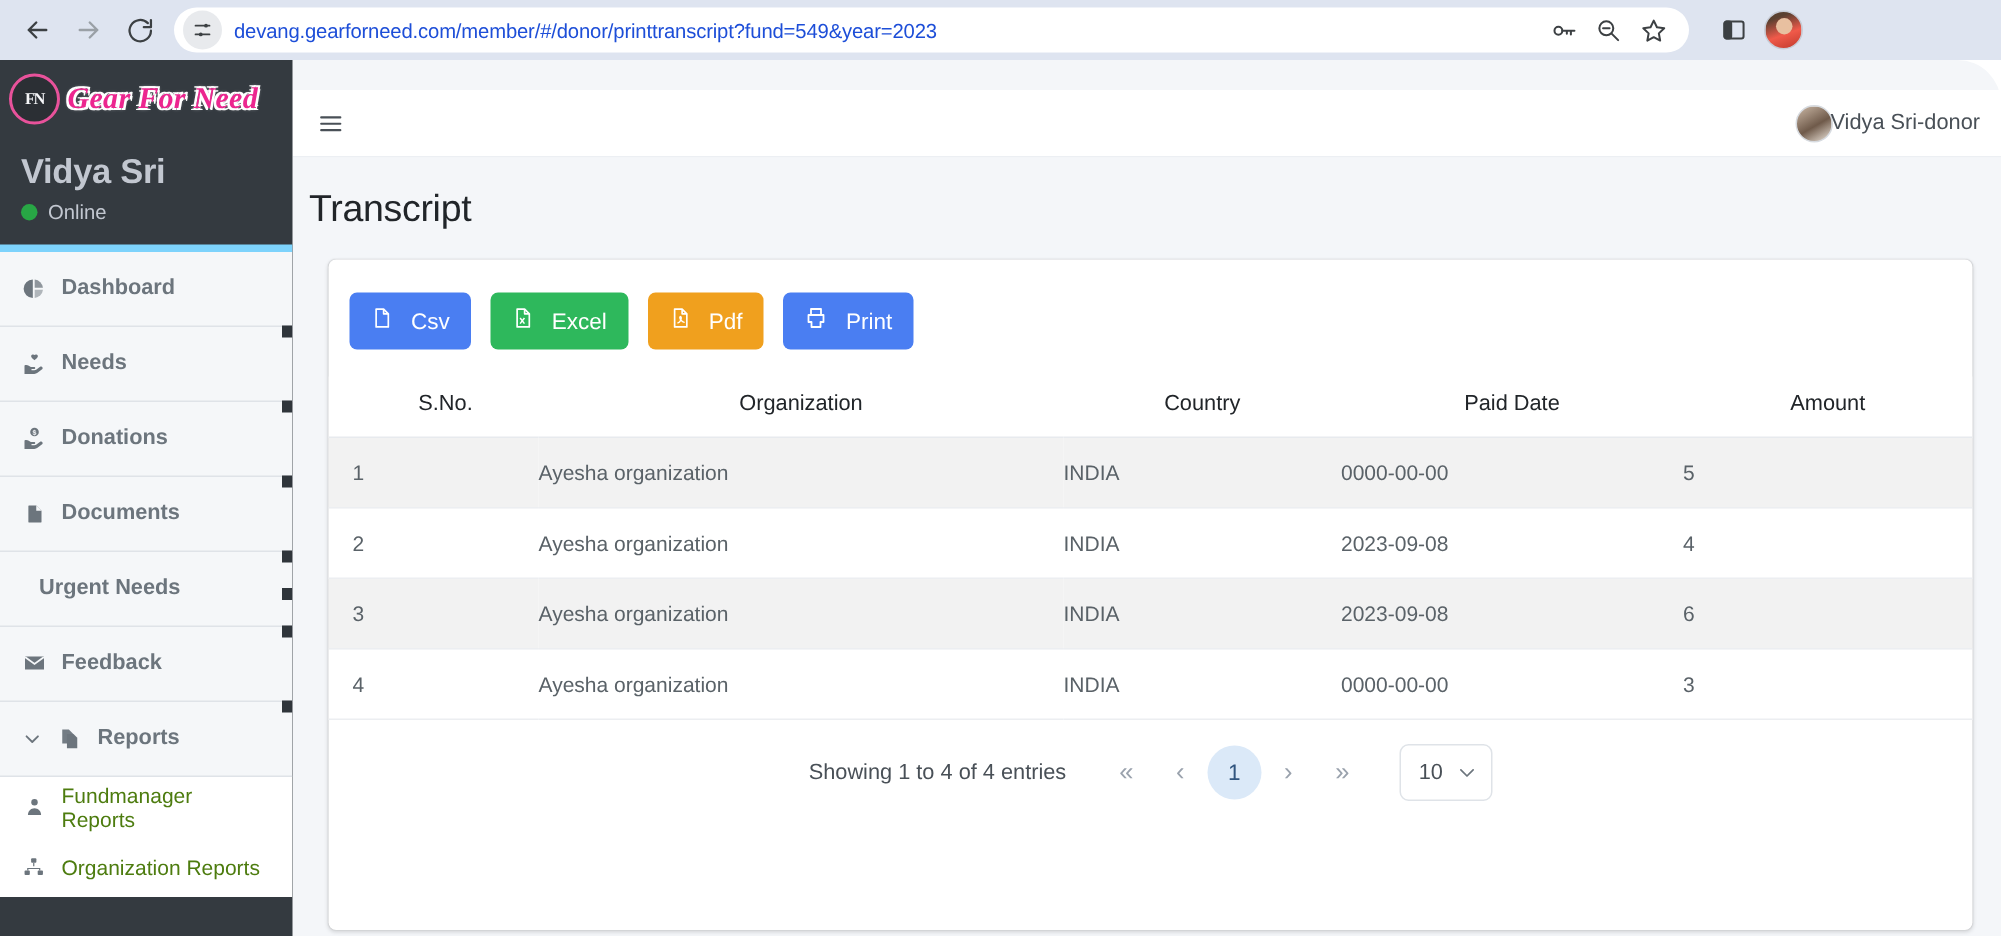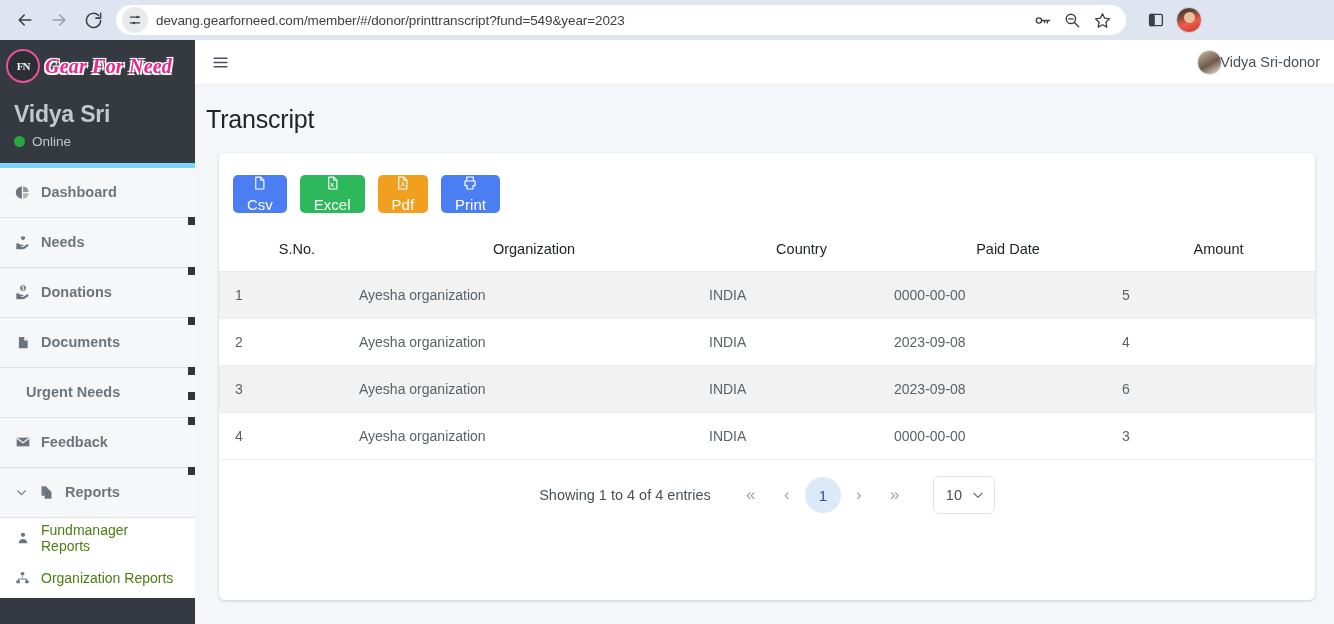--- a/index.html
+++ b/index.html
@@ -44,21 +44,21 @@
     width: 26px; height: 26px;
     border-radius: 50%;
     background: #e8eaed;
     display: flex; align-items: center; justify-content: center;
     flex: 0 0 auto;
     margin-right: 8px;
     color: #3c4043;
   }
   .omni-url {
     font-size: 13.5px;
-    color: #404040;
+    color: #1d4ed8;
     white-space: nowrap;
     letter-spacing: -0.1px;
   }
   .omni-actions {
     display: flex; align-items: center; gap: 2px;
     margin-left: auto;
     flex: 0 0 auto;
   }
   .tool-icon {
     width: 28px; height: 28px;
@@ -199,20 +199,21 @@
     background: #2f353b;
   }
 
   
   .main {
     flex: 1 1 auto;
     display: flex;
     flex-direction: column;
     background: #f4f6f9;
     overflow: hidden;
+    margin-top: 20px;
   }
   .topbar {
     height: 45px;
     background: #ffffff;
     display: flex;
     align-items: center;
     padding: 0 14px;
     flex: 0 0 auto;
     border-bottom: 1px solid #eceff3;
   }
@@ -259,25 +260,24 @@
     padding: 0 14px 0 14px;
   }
   .btn {
     height: 38px;
     border-radius: 5px;
     color: #fff;
     font-size: 15px;
     display: flex;
     align-items: center;
     justify-content: flex-start;
-    gap: 2px;
+    gap: 12px;
     padding: 0 14px;
     border: none;
     font-family: "Liberation Sans", sans-serif;
-    flex-direction: column;
   }
   .btn svg { flex: 0 0 auto; }
   .search-wrap { padding: 20px 14px 0 14px; }
   .search-box {
     width: 190px;
     height: 40px;
     border: 1px solid #dfe3e8;
     border-radius: 5px;
     display: flex;
     align-items: center;

